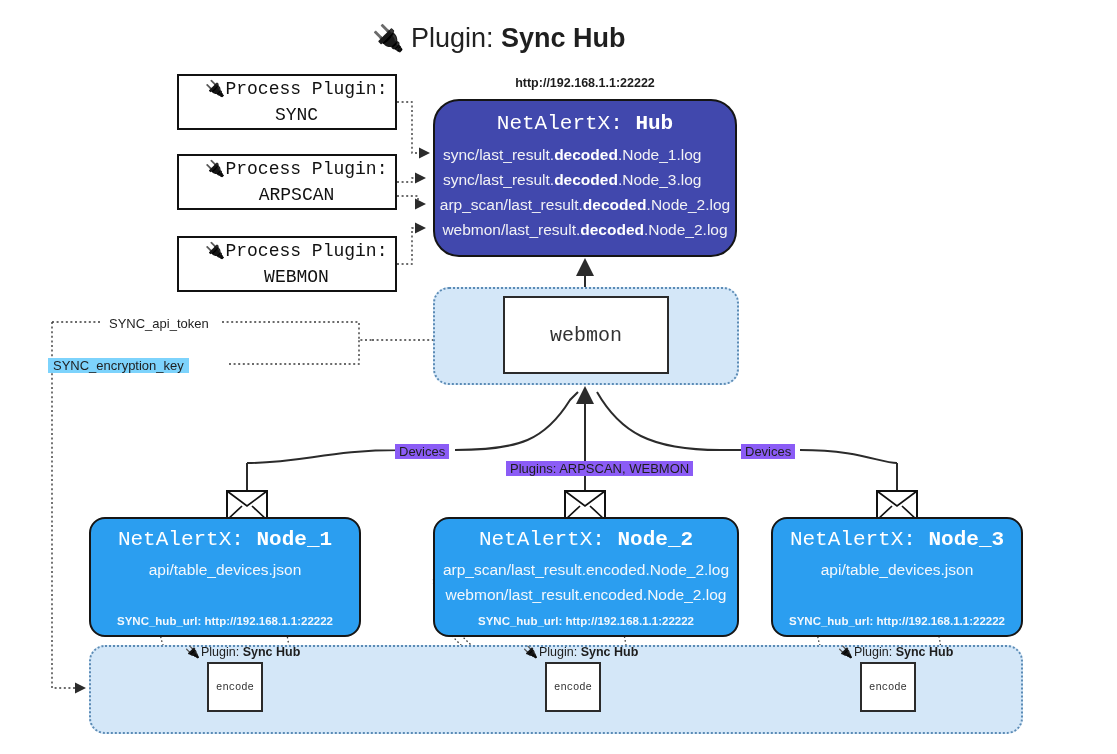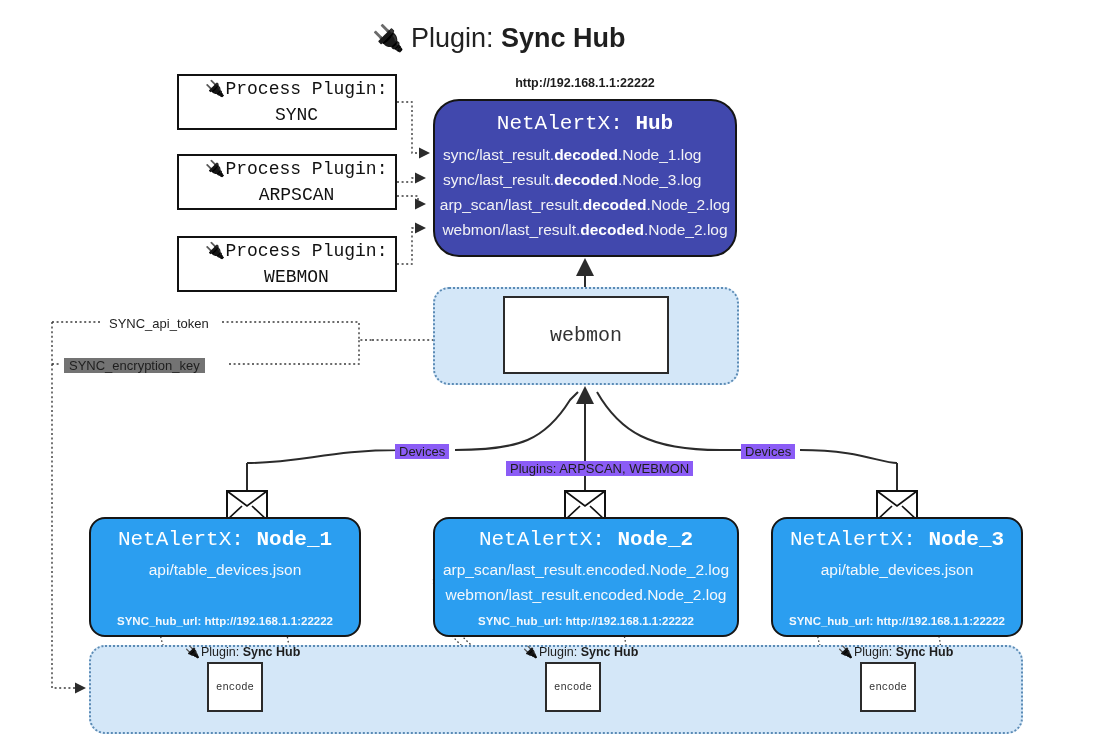--- a/index.html
+++ b/index.html
@@ -107,21 +107,21 @@
 
   
   .elabel{
     position:absolute;font-size:13px;color:#1e1e1e;white-space:nowrap;
     background:#8b5cf6;padding:0 4px;
   }
   #lab-dev-l{left:395px;top:444px;}
   #lab-dev-r{left:741px;top:444px;}
   #lab-plug-mid{left:506px;top:461px;}
   #lab-apitok{left:104px;top:316px;background:#fff;padding:0 5px;}
-  #lab-enckey{left:64px;top:358px;background:#737373;padding:0 5px;}
+  #lab-enckey{left:48px;top:358px;background:#7dd3fc;padding:0 5px;}
 </style>
 </head>
 <body>
 
 <div id="canvas">
 
   <div id="title">
     <span class="plug">🔌</span><span class="t-light">Plugin: </span><span class="t-bold">Sync Hub</span>
   </div>
 

